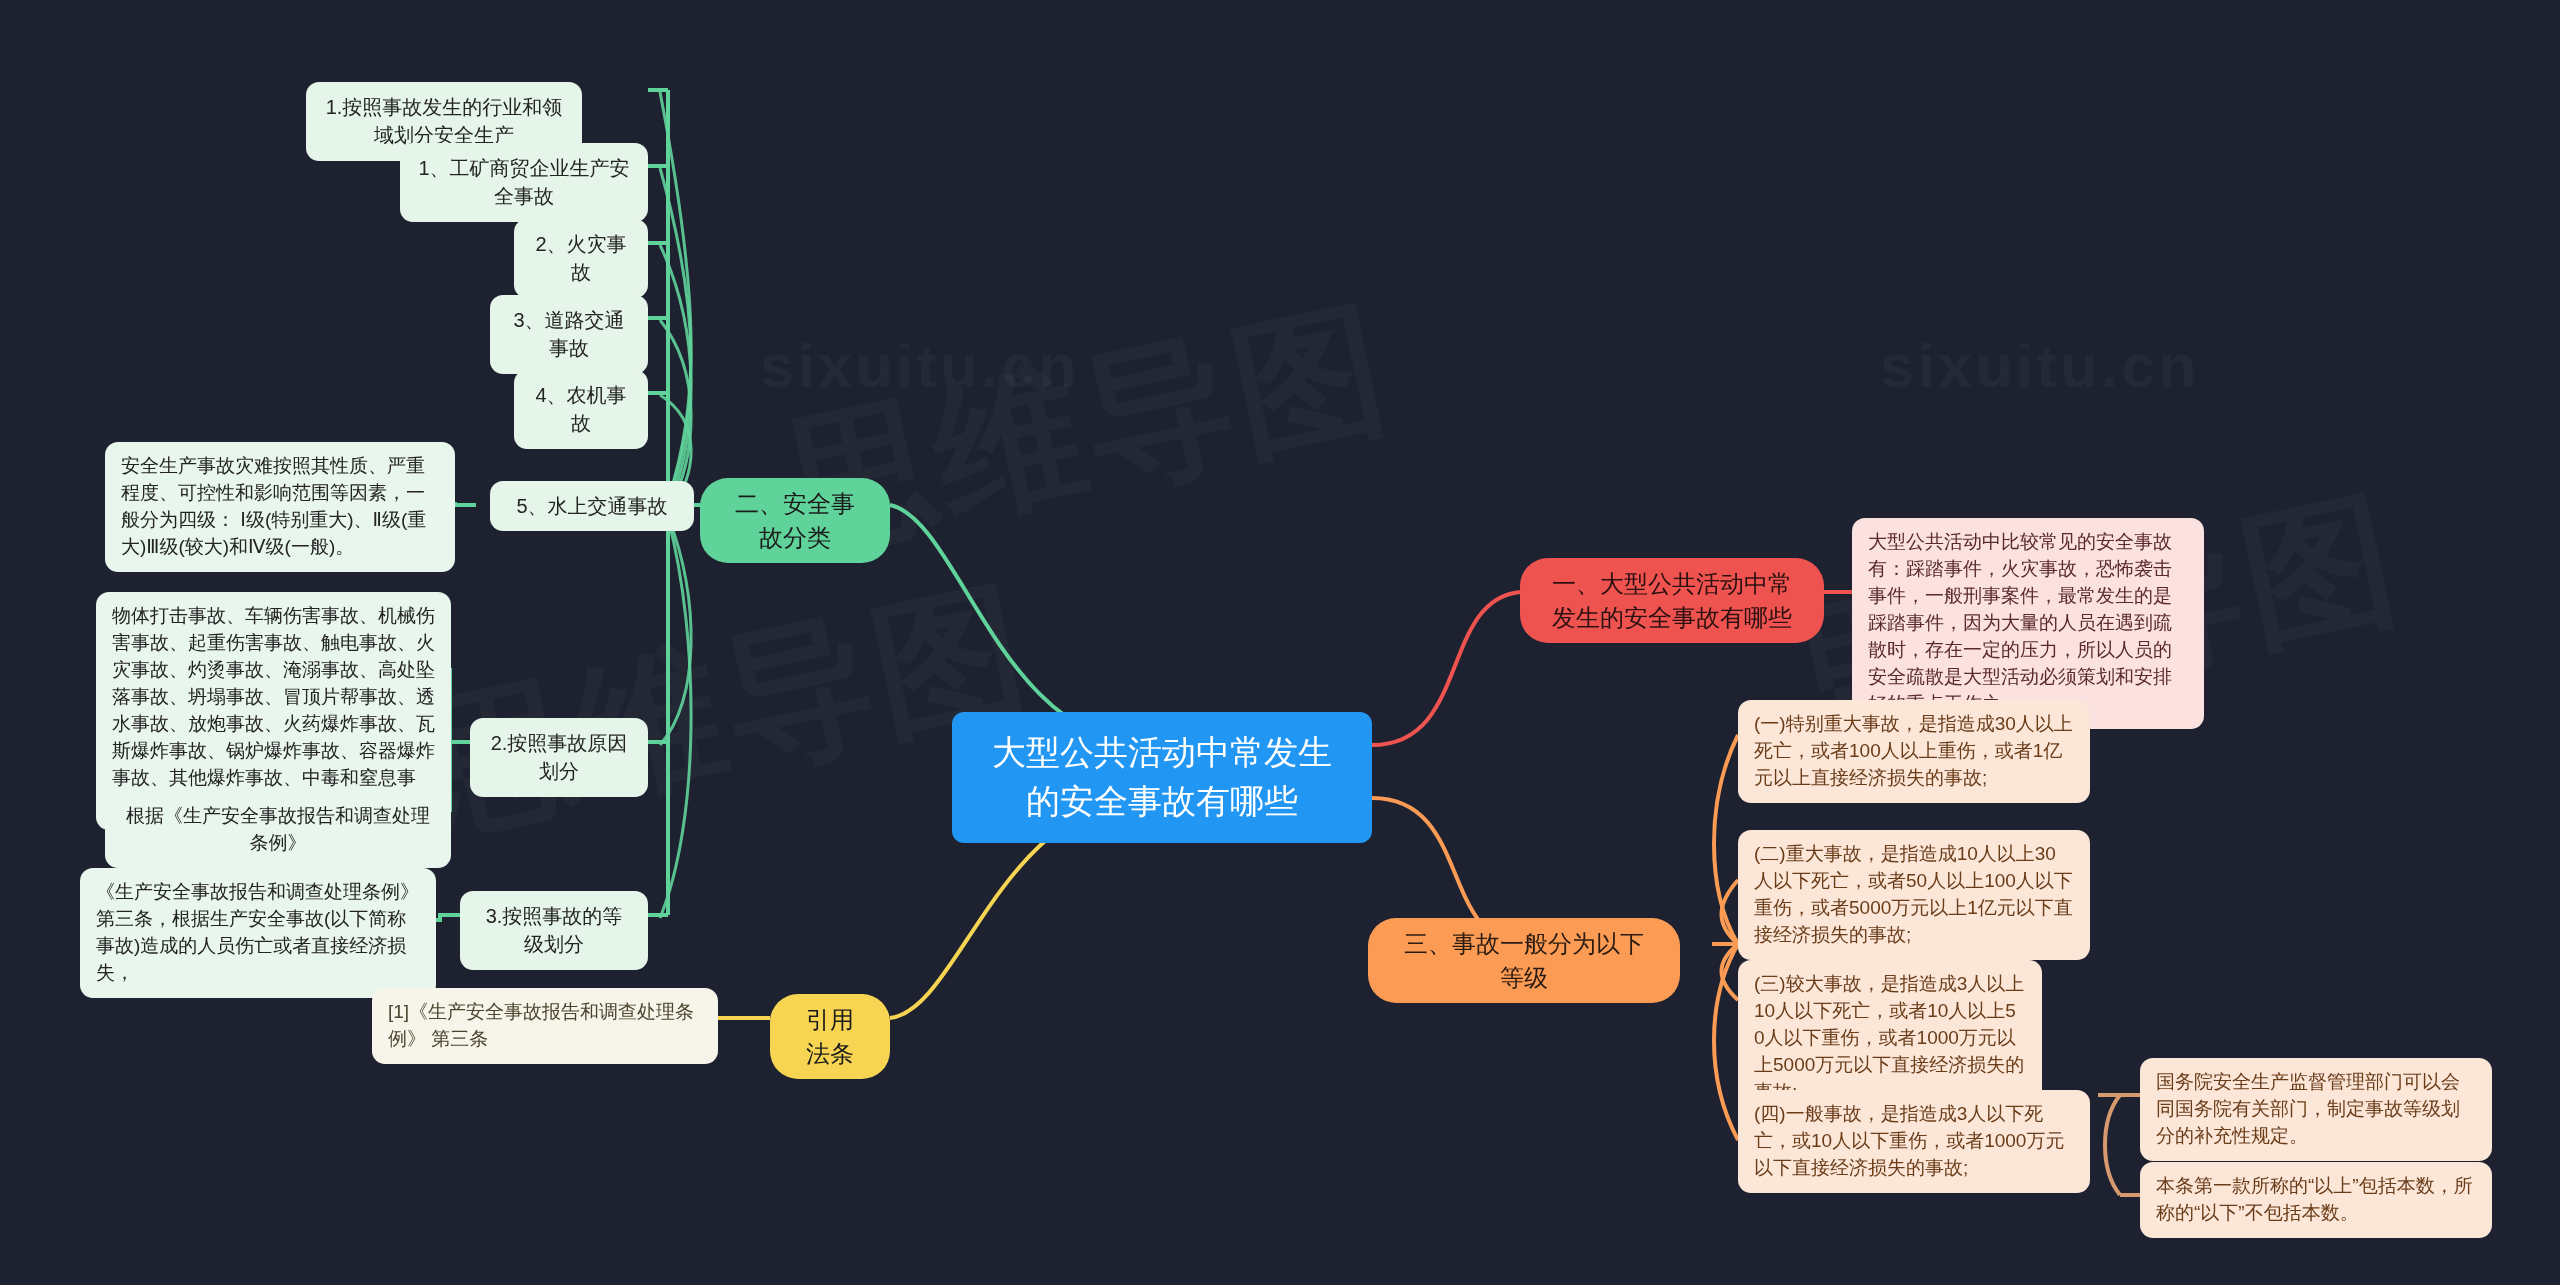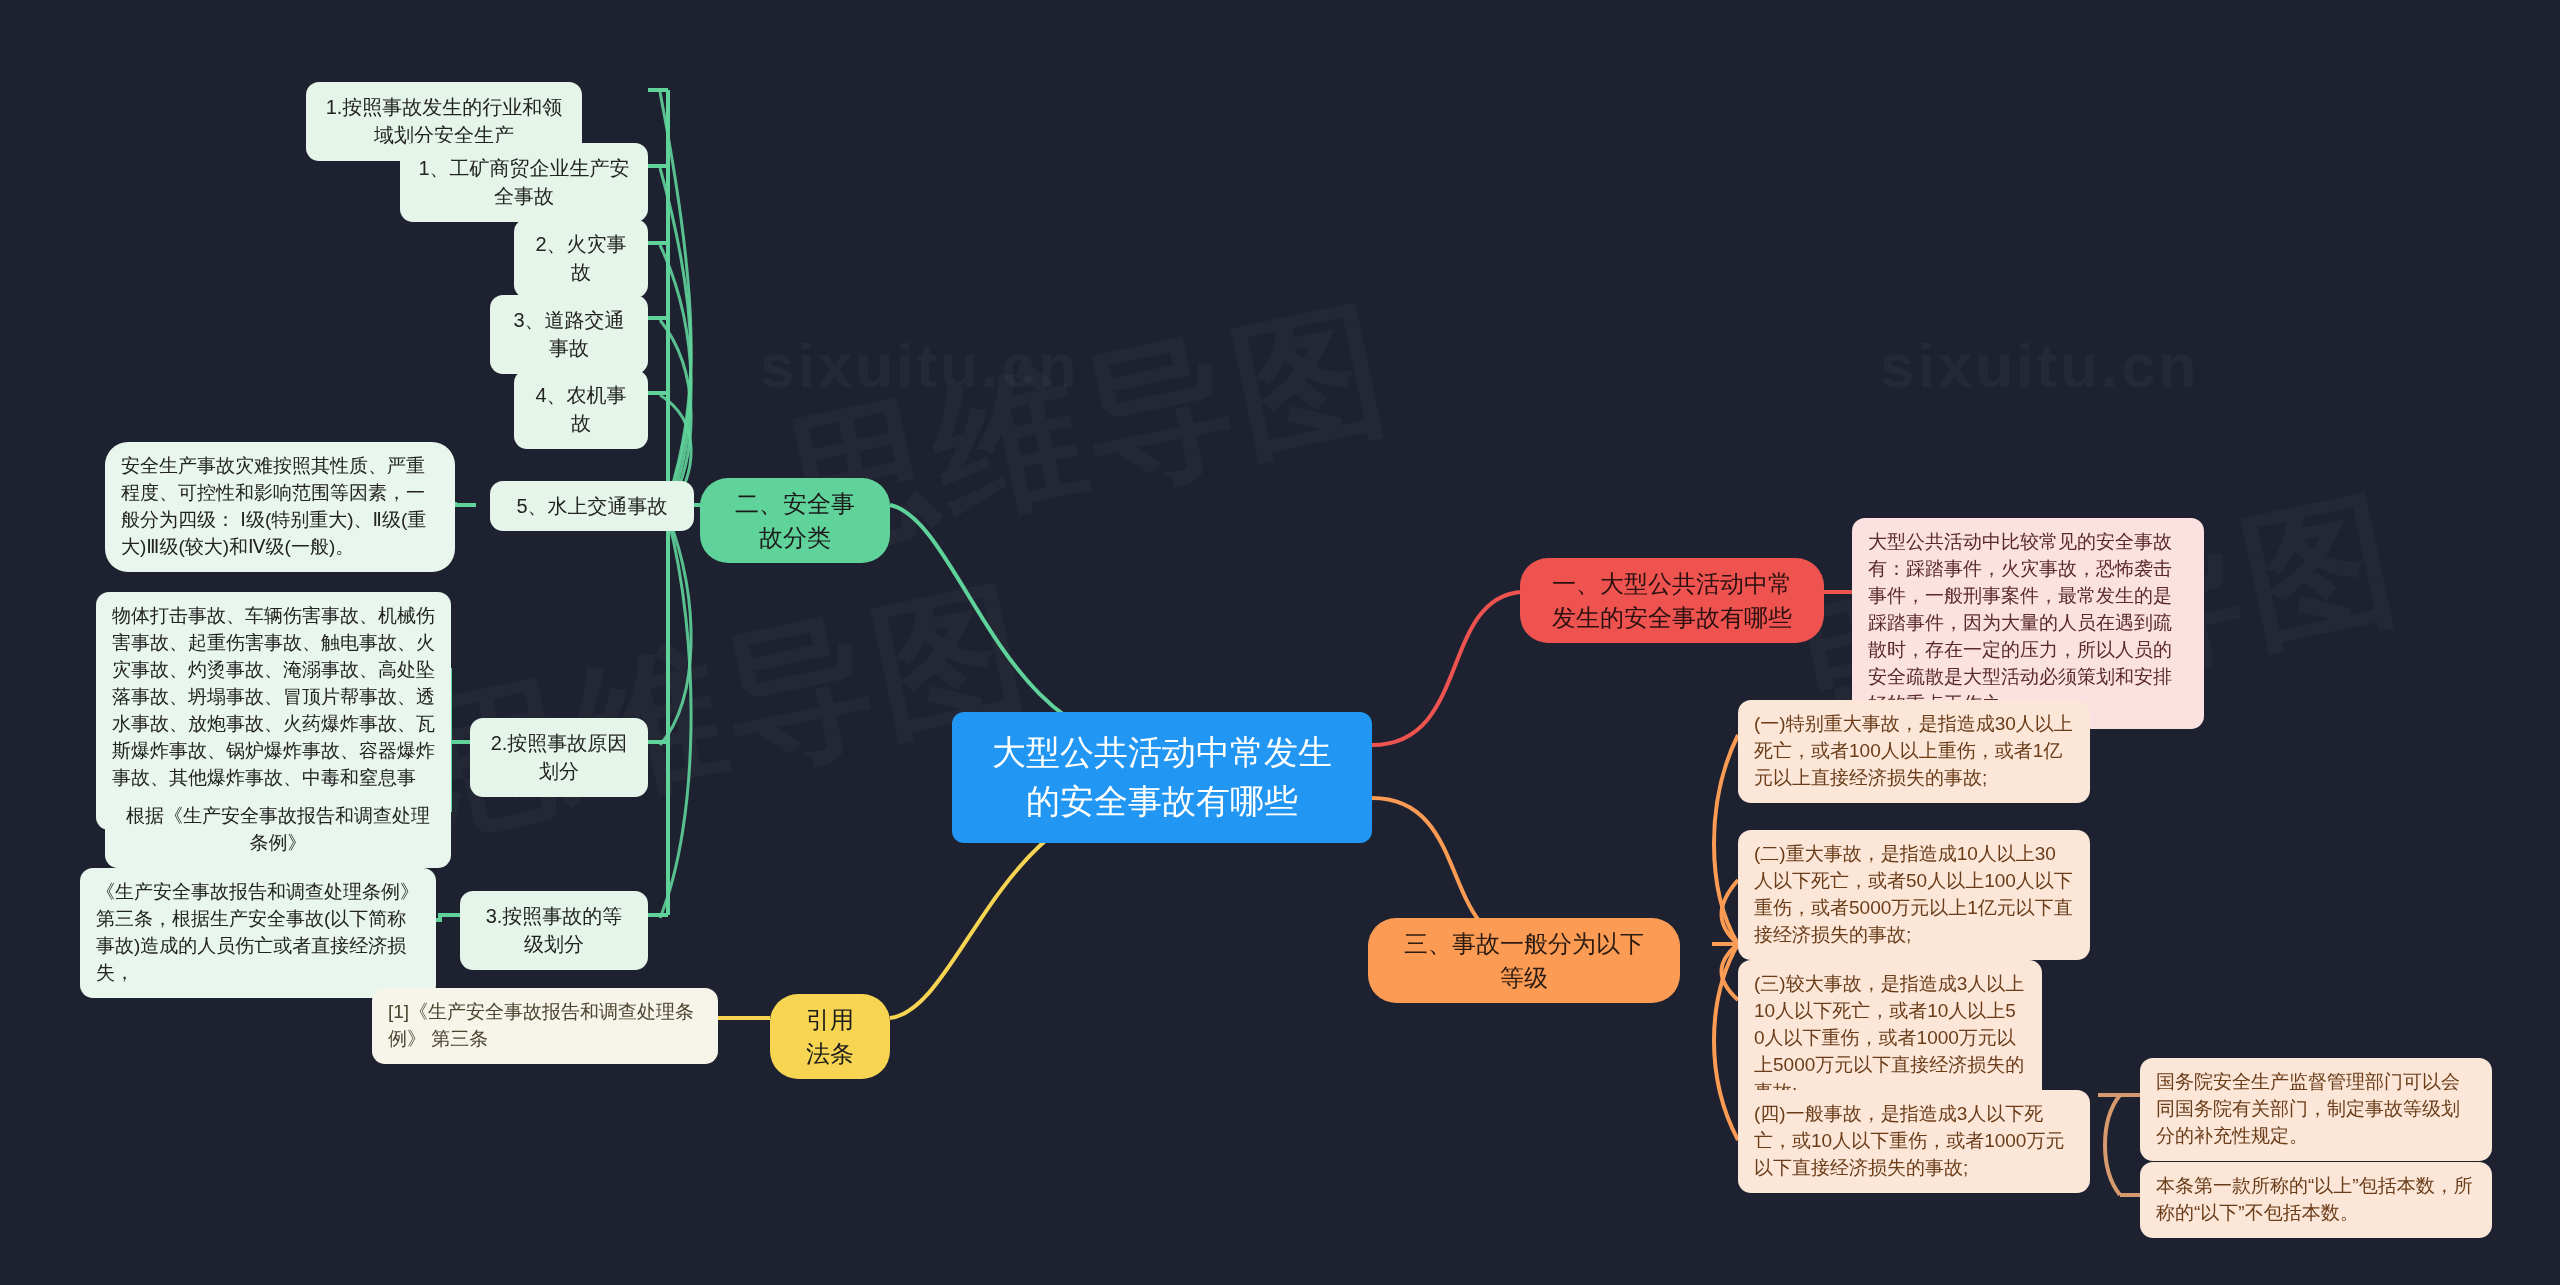--- a/index.html
+++ b/index.html
@@ -175,21 +175,21 @@
   <div class="node card green-lite title-c" style="left:476px; top:481px; width:204px;margin-left:14px;">
     <span>5、水上交通事故</span>
   </div>
   <div class="node card green-lite title-c" style="left:470px; top:718px; width:178px;">
     <span>2.按照事故原因划分</span>
   </div>
   <div class="node card green-lite title-c" style="left:460px; top:891px; width:188px;">
     <span>3.按照事故的等级划分</span>
   </div>
 
-  <div class="node card green-lite2" style="left:105px; top:442px; width:350px; font-size:19px;border-radius:23px;">
+  <div class="node card green-lite2" style="left:105px; top:442px; width:350px; font-size:19px;">
     <span>安全生产事故灾难按照其性质、严重程度、可控性和影响范围等因素，一般分为四级： Ⅰ级(特别重大)、Ⅱ级(重大)Ⅲ级(较大)和Ⅳ级(一般)。</span>
   </div>
   <div class="node card green-lite2" style="left:96px; top:592px; width:355px; font-size:19px;">
     <span>物体打击事故、车辆伤害事故、机械伤害事故、起重伤害事故、触电事故、火灾事故、灼烫事故、淹溺事故、高处坠落事故、坍塌事故、冒顶片帮事故、透水事故、放炮事故、火药爆炸事故、瓦斯爆炸事故、锅炉爆炸事故、容器爆炸事故、其他爆炸事故、中毒和窒息事故、其他伤害事故20种。</span>
   </div>
   <div class="node card green-lite2 title-c" style="left:105px; top:792px; width:346px; font-size:19px;">
     <span>根据《生产安全事故报告和调查处理条例》</span>
   </div>
   <div class="node card green-lite2" style="left:80px; top:868px; width:356px; font-size:19px;">
     <span>《生产安全事故报告和调查处理条例》第三条，根据生产安全事故(以下简称事故)造成的人员伤亡或者直接经济损失，</span>

